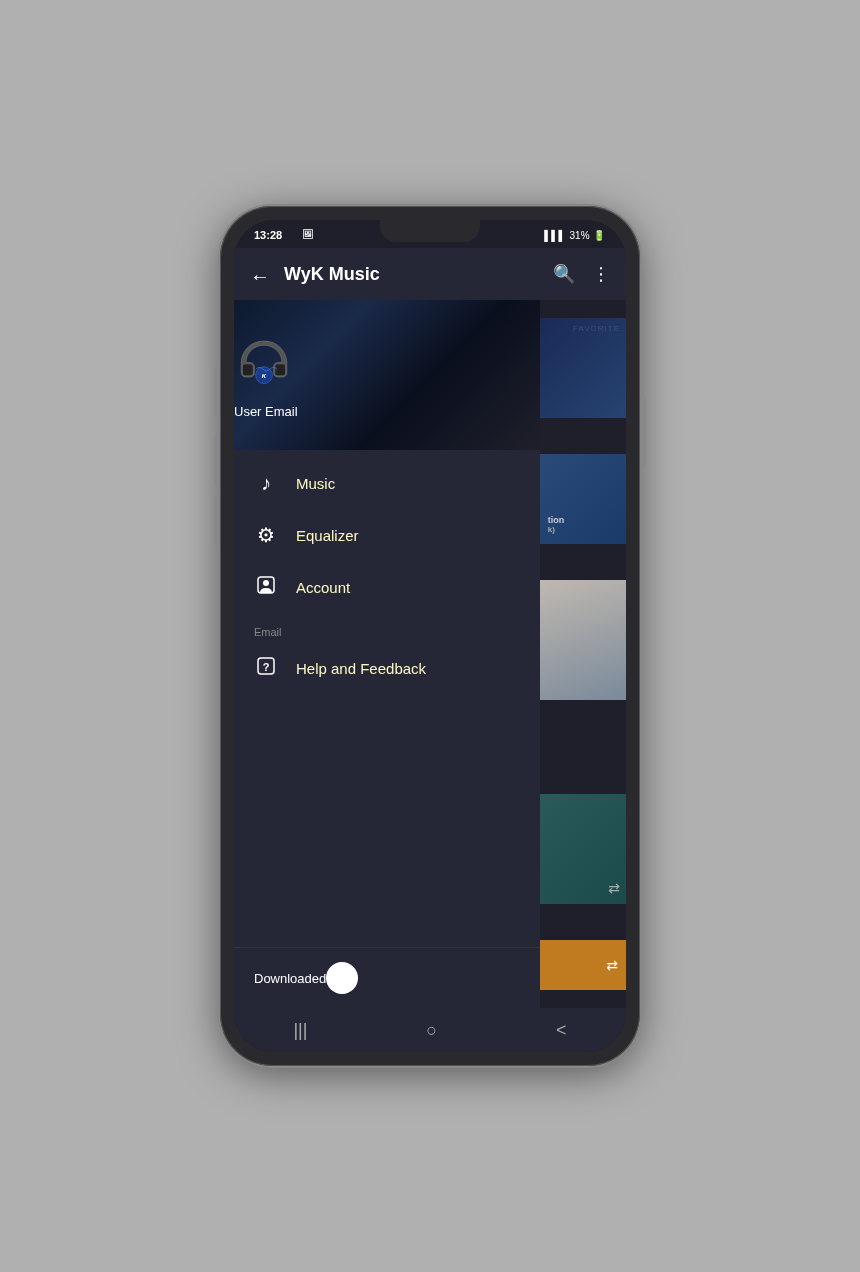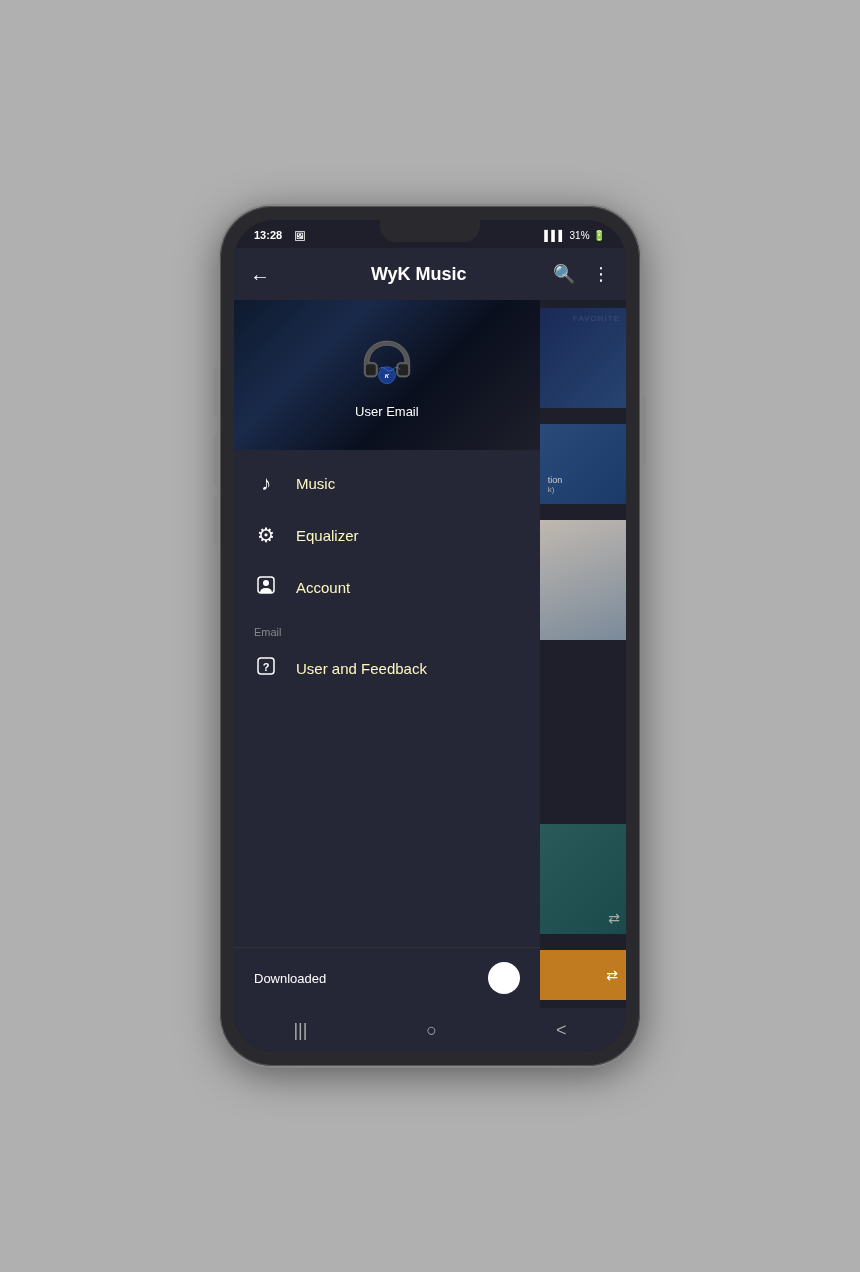--- a/index.html
+++ b/index.html
@@ -64,22 +64,22 @@
       align-items: center;
       padding: 6px 20px 4px 20px;
       height: 28px;
       flex-shrink: 0;
     }
     .status-time {
       font-size: 11px;
       color: #fff;
       font-weight: 600;
       display: flex;
-      align-items: flex-end;
-      gap: 12px;
+      align-items: flex-start;
+      gap: 20px;
     }
     .status-icons {
       display: flex;
       align-items: center;
       gap: 4px;
       font-size: 10px;
       color: #fff;
     }
 
     
@@ -95,21 +95,20 @@
       color: #fff;
       font-size: 20px;
       margin-right: 14px;
       cursor: pointer;
     }
     .app-bar-title {
       color: #fff;
       font-size: 18px;
       font-weight: 600;
       flex: 1;
-      text-align: center;
     }
     .app-bar-actions {
       display: flex;
       gap: 16px;
     }
     .app-bar-icon {
       color: #fff;
       font-size: 18px;
       cursor: pointer;
     }
@@ -131,21 +130,21 @@
       overflow-y: auto;
       z-index: 2;
     }
 
     
     .drawer-header {
       background: #1a1b24;
       height: 150px;
       display: flex;
       flex-direction: column;
-      align-items: center;
+      align-items: flex-start;
       justify-content: center;
       position: relative;
       overflow: hidden;
     }
     .drawer-header-bg {
       position: absolute;
       top: 0; left: 0; right: 0; bottom: 0;
       background: linear-gradient(135deg, #0d1a2e 0%, #1a2a4a 30%, #0a0f1e 60%, #1e1f2a 100%);
     }
     .headphone-icon-wrap {
@@ -186,21 +185,21 @@
       color: #888;
       font-size: 11px;
       padding: 12px 20px 4px 20px;
       text-transform: none;
     }
 
     
     .drawer-bottom {
       display: flex;
       align-items: center;
-      justify-content: space-between;
+      justify-content: flex-start;
       padding: 14px 20px;
       border-top: 1px solid #333;
     }
     .downloaded-label {
       color: #fff;
       font-size: 13px;
     }
     .toggle-btn {
       width: 32px;
       height: 32px;
@@ -213,21 +212,21 @@
     .right-panel {
       flex: 1;
       background: #1e1f2a;
       display: flex;
       flex-direction: column;
       overflow: hidden;
     }
 
     .right-card {
       height: 80px;
-      margin: 8px 0;
+      margin: 18px 0;
       background: linear-gradient(135deg, #3a4a6a, #2a3a5a);
       overflow: hidden;
       position: relative;
     }
     .right-card.favorite-card {
       background: #1a2a4a;
       height: 100px;
     }
     .right-card-label {
       position: absolute;
@@ -364,40 +363,40 @@
           <div class="menu-section-label">Email</div>
 
 
           <div class="menu-item">
             <span class="menu-item-icon">
               <svg width="20" height="20" viewBox="0 0 20 20" fill="white">
                 <rect x="2" y="2" width="16" height="16" rx="3" fill="none" stroke="white" stroke-width="1.5"></rect>
                 <text x="10" y="15" text-anchor="middle" fill="white" font-size="11" font-weight="bold">?</text>
               </svg>
             </span>
-            <span class="menu-item-label">User and Feedback</span>
+            <span class="menu-item-label">Help and Feedback</span>
           </div>
 
         </div>
 
         <div class="drawer-bottom">
           <span class="downloaded-label">Downloaded</span>
           <div class="toggle-btn"></div>
         </div>
 
       </div>
 
       <div class="right-panel">
 
         <div class="right-card favorite-card">
           <span class="right-card-label" style="color:#aaa;font-size:8px;">FAVORITE</span>
           <div style="position:absolute;bottom:0;left:0;right:0;top:0;background:linear-gradient(135deg,#1a2a5a 0%,#2a4a7a 100%);opacity:0.8;"></div>
         </div>
 
-        <div class="right-card blue" style="height:80px;">
+        <div class="right-card blue" style="height:90px;font-weight:bold;">
           <div style="position:absolute;bottom:10px;left:8px;color:#ccc;font-size:8px;">
             <div style="font-size:9px;">tion</div>
             <div style="font-size:8px;color:#aaa;">k)</div>
           </div>
         </div>
 
         <div class="right-card light" style="height:120px;background:linear-gradient(160deg,#c0b8b0 0%,#7a8a9a 100%);">
           
         </div>
 

